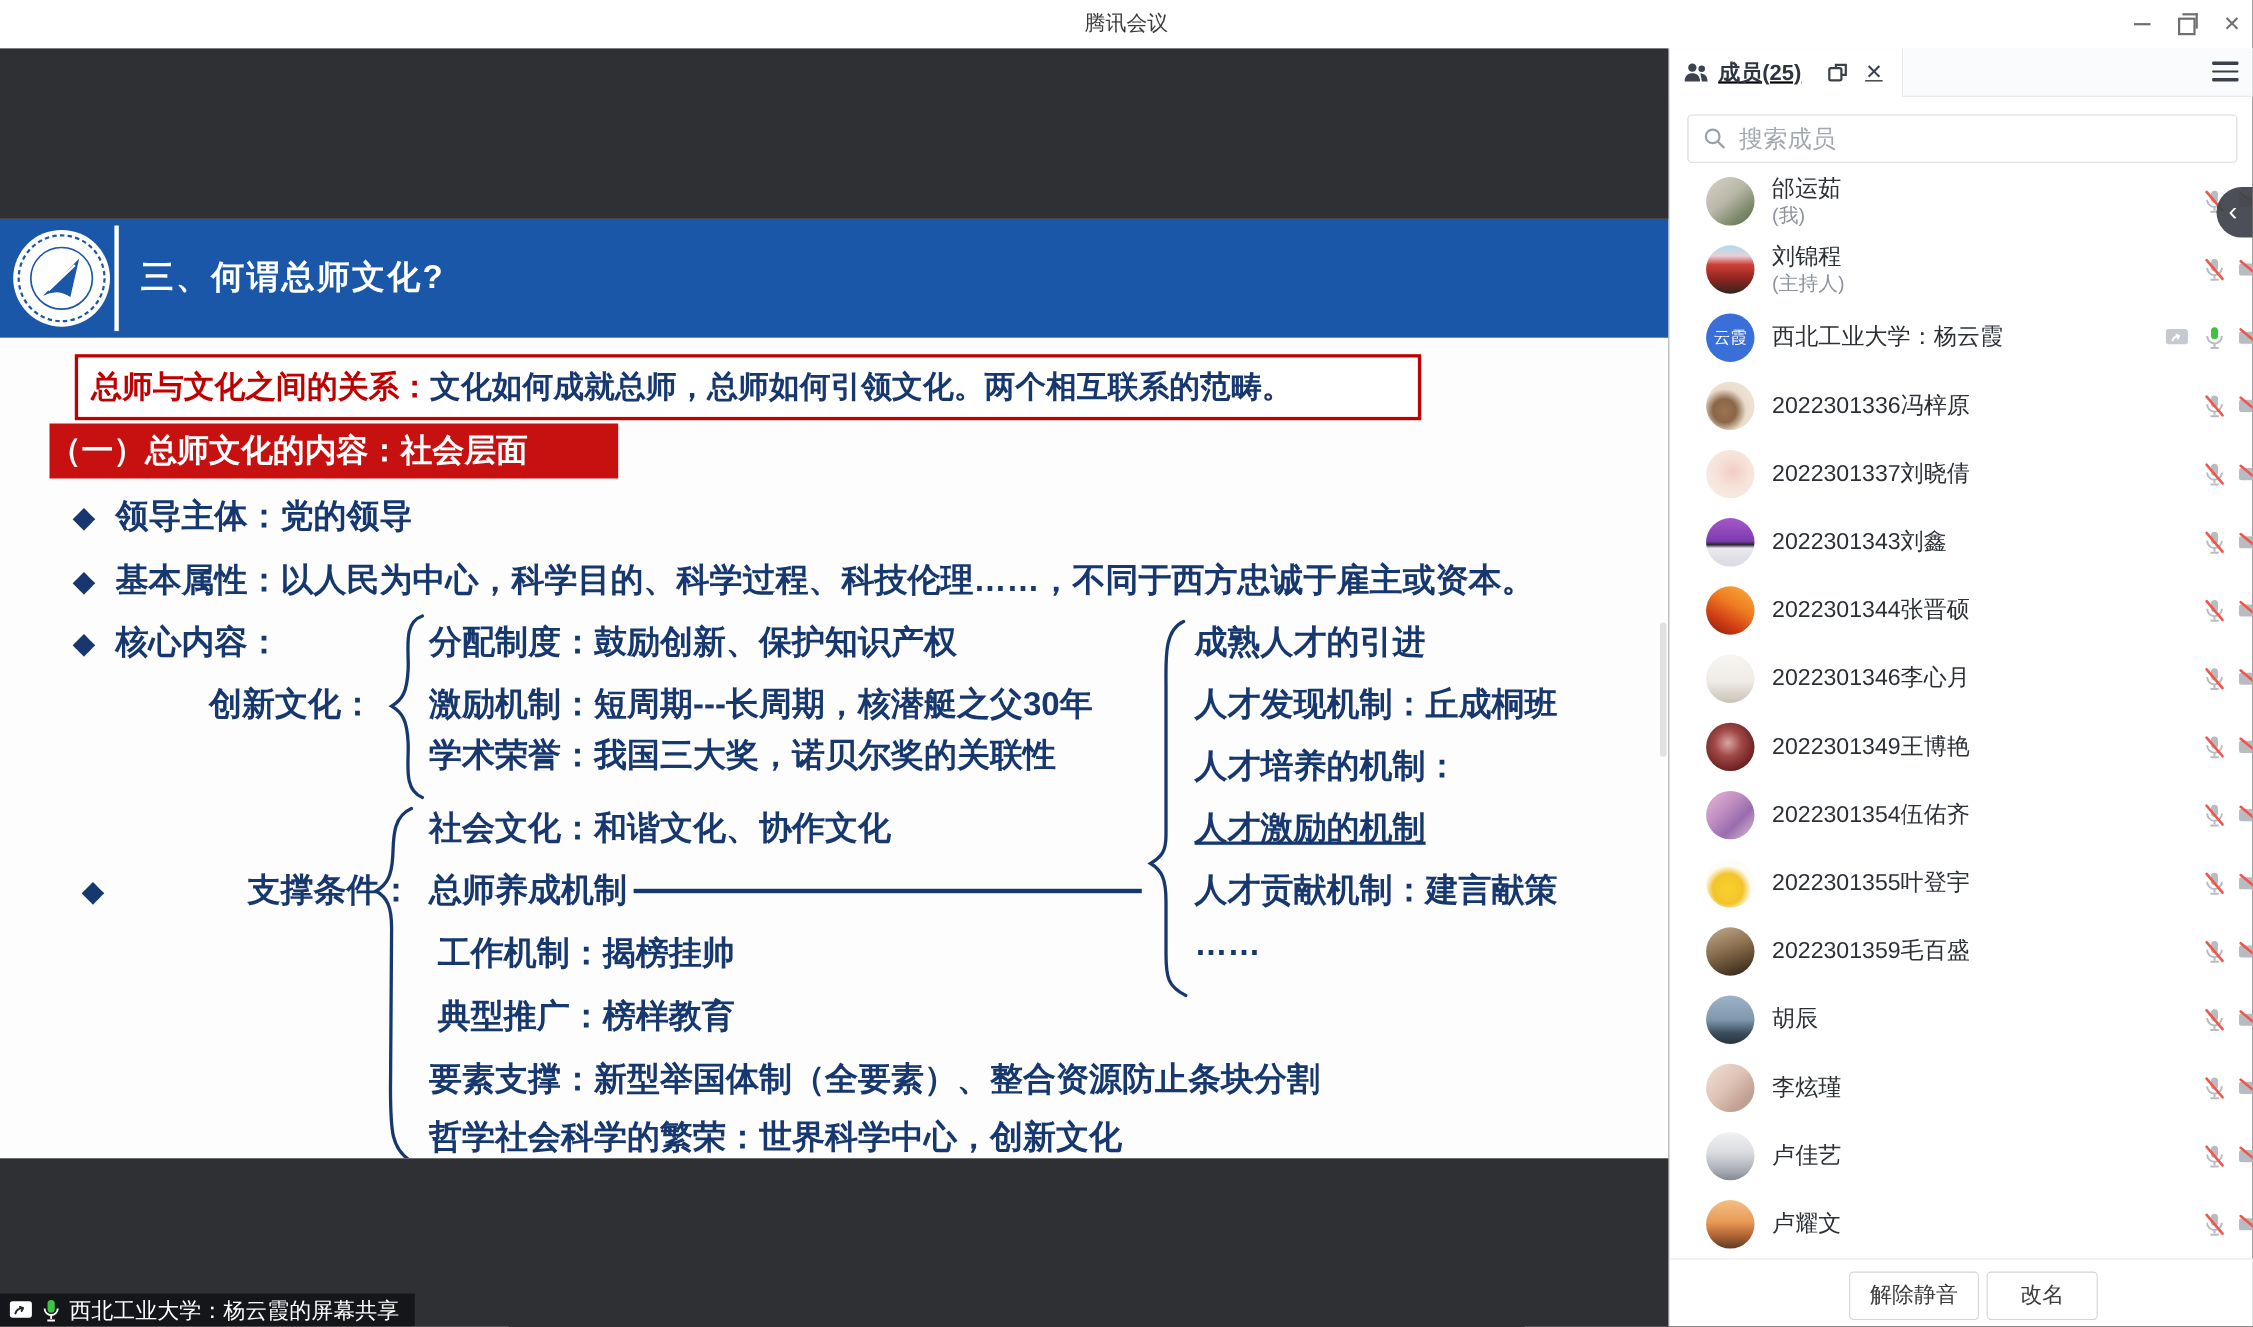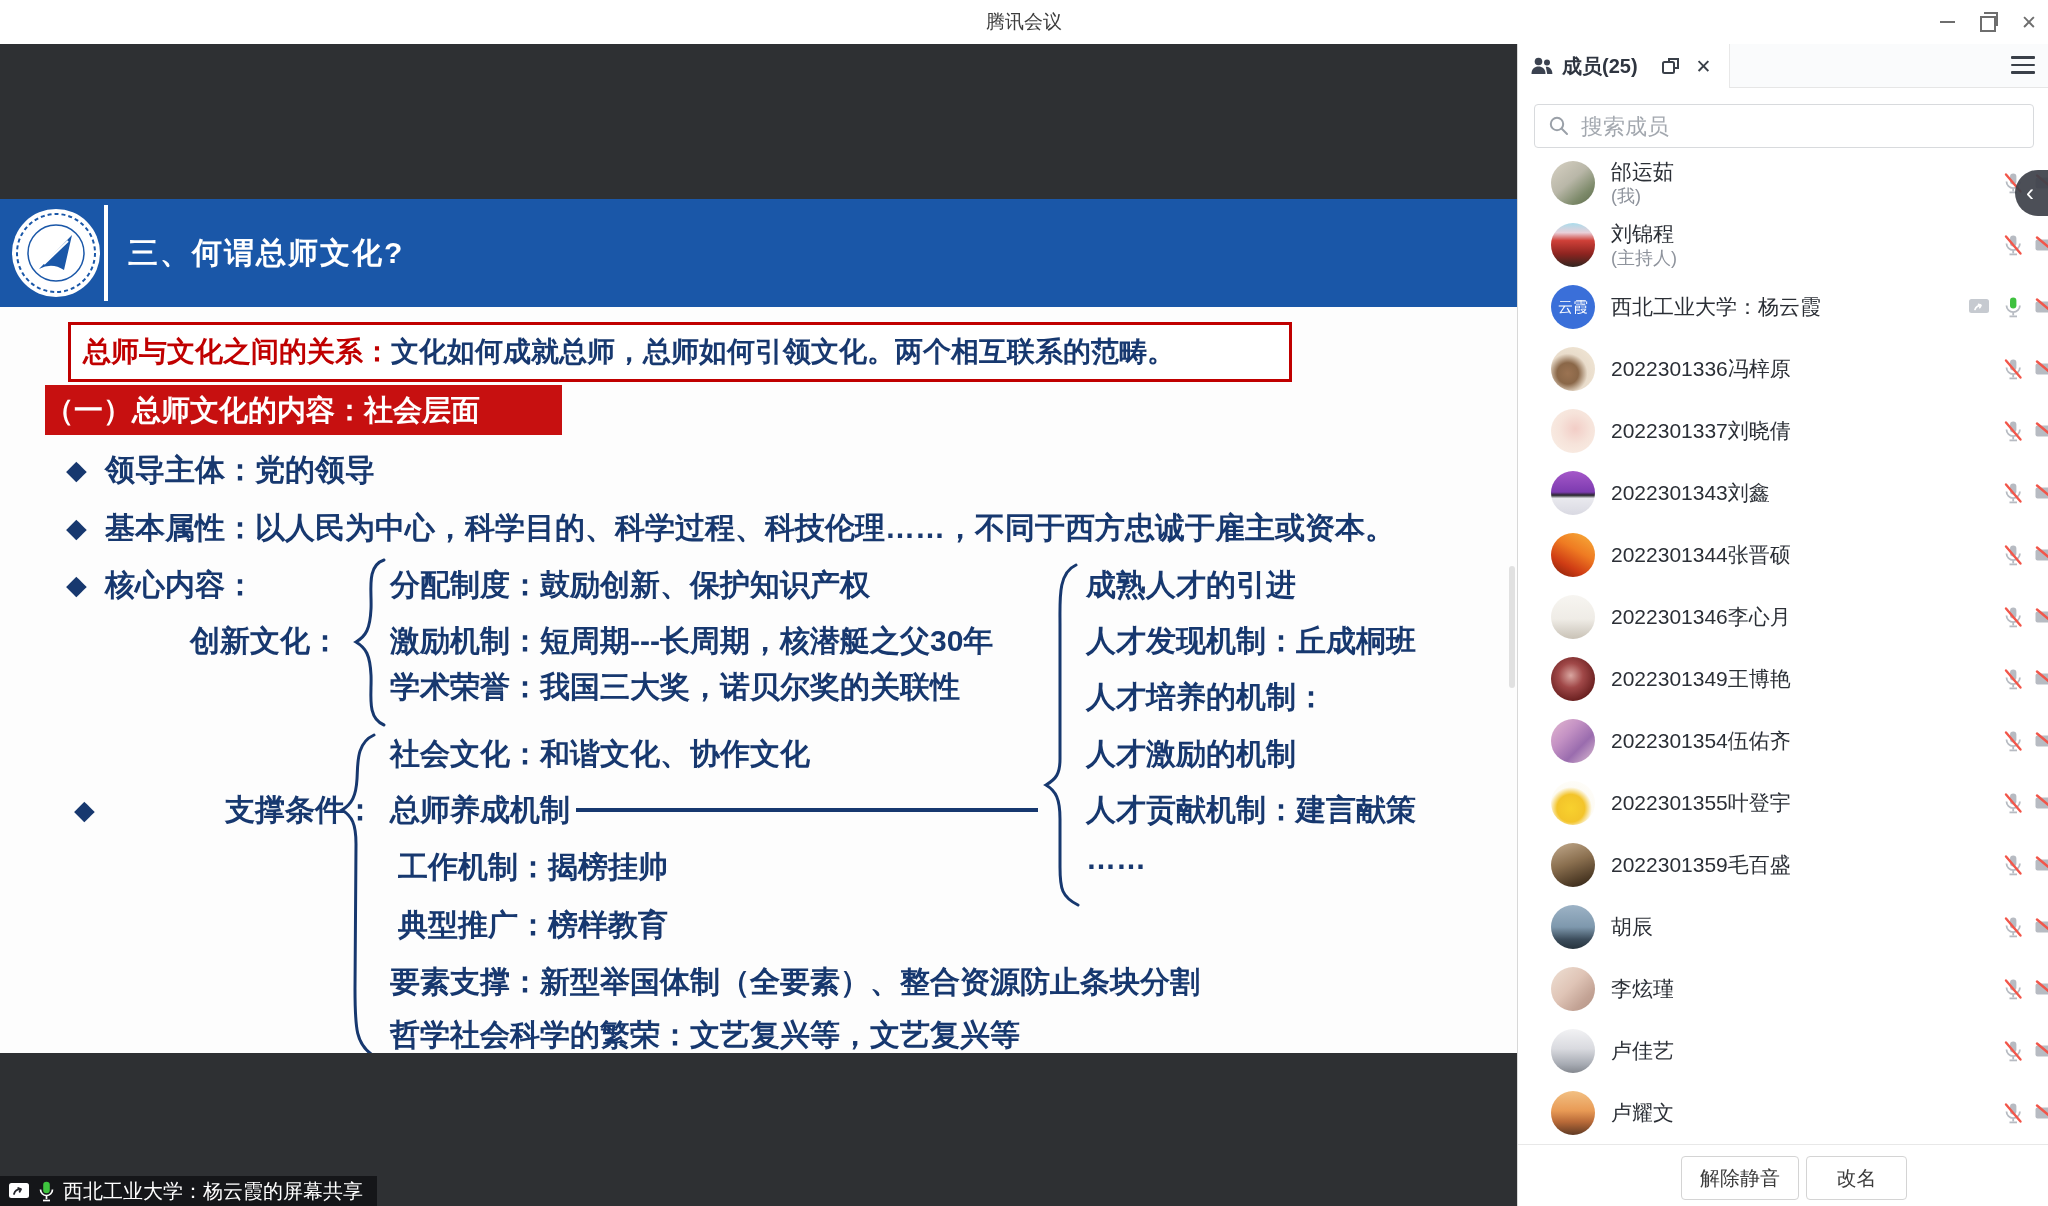--- a/index.html
+++ b/index.html
@@ -35,21 +35,21 @@
   #braces{position:absolute;left:0;top:0;width:1517px;height:854px;pointer-events:none;}
   
   #share-scroll{position:absolute;left:1509px;top:522px;width:6px;height:122px;background:#dedede;border-radius:3px;opacity:.9;}
   
   #share-badge{position:absolute;left:0;top:1132px;height:30px;background:rgba(19,20,22,.9);display:flex;align-items:center;
                gap:9px;padding:0 14px 0 8px;color:#fff;font-size:20px;white-space:nowrap;}
   
   #panel{position:absolute;left:1517px;top:44px;width:531px;height:1162px;background:#ffffff;border-left:1px solid #d8d8d8;box-sizing:border-box;}
   #panel-header{position:absolute;left:0;top:0;width:531px;height:44px;}
   #panel-tab{position:absolute;left:0;top:0;width:212px;height:44px;background:#fff;border-right:1px solid #e8e8e8;box-sizing:border-box;
-             display:flex;align-items:center;cursor:pointer;}
+             display:flex;align-items:center;cursor:pointer;text-decoration:underline;}
   #panel-tab .tab-label{font-size:20px;color:#2f3540;font-weight:bold;margin-left:8px;}
   #tab-popout{margin-left:22px;display:flex;cursor:pointer;}
   #tab-close{margin-left:14px;font-size:19px;color:#3a4049;cursor:pointer;line-height:1;}
   #header-rest{position:absolute;left:212px;top:0;width:319px;height:44px;background:#fafbfc;border-bottom:1px solid #e6e6e6;box-sizing:border-box;}
   #hamburger{position:absolute;right:14px;top:12px;width:24px;height:20px;cursor:pointer;}
   #hamburger i{display:block;width:24px;height:2.6px;background:#3a4049;margin-bottom:5px;border-radius:1px;}
   #search-box{position:absolute;left:16px;top:60px;width:500px;height:44px;border:1px solid #d8dadd;border-radius:4px;background:#fff;box-sizing:border-box;}
   #search-input{position:absolute;left:44px;top:0;width:440px;height:42px;border:none;outline:none;font-size:22px;color:#333;background:transparent;
                 font-family:"Liberation Sans","DejaVu Sans",sans-serif;}
   #search-input::placeholder{color:#a3a8af;}
@@ -143,25 +143,25 @@
       </svg>
 
     <div class="sline" style="left: 390px; top: 366px;">分配制度：鼓励创新、保护知识产权</div>
         <div class="sline" style="left: 390px; top: 422px;">激励机制：短周期---长周期，核潜艇之父30年</div>
         <div class="sline" style="left: 390px; top: 468px;">学术荣誉：我国三大奖，诺贝尔奖的关联性</div>
         <div class="sline" style="left: 390px; top: 535px;">社会文化：和谐文化、协作文化</div>
         <div class="sline" style="left: 390px; top: 591px;">总师养成机制</div>
         <div class="sline" style="left: 398px; top: 648px;">工作机制：揭榜挂帅</div>
         <div class="sline" style="left: 398px; top: 706px;">典型推广：榜样教育</div>
         <div class="sline" style="left: 390px; top: 763px;">要素支撑：新型举国体制（全要素）、整合资源防止条块分割</div>
-        <div class="sline" style="left: 390px; top: 816px;">哲学社会科学的繁荣：文艺复兴等，文艺复兴等</div>
+        <div class="sline" style="left: 390px; top: 816px;">哲学社会科学的繁荣：世界科学中心，创新文化</div>
         <div class="sline" style="left: 1086px; top: 366px;">成熟人才的引进</div>
         <div class="sline" style="left: 1086px; top: 422px;">人才发现机制：丘成桐班</div>
         <div class="sline" style="left: 1086px; top: 478px;">人才培养的机制：</div>
-        <div class="sline" style="left: 1086px; top: 535px;">人才激励的机制</div>
+        <div class="sline" style="left: 1086px; top: 535px; text-decoration: underline;">人才激励的机制</div>
         <div class="sline" style="left: 1086px; top: 591px;">人才贡献机制：建言献策</div>
         <div class="sline" style="left: 1086px; top: 640px;">……</div>
       </div>
 
     <div id="share-scroll"></div>
 
     <div id="share-badge">
       <svg width="22" height="19" viewBox="0 0 22 19">
         <rect x="1" y="1" width="20" height="15" rx="2.5" fill="#ffffff"></rect>
         <path d="M6 12 C7 8.5 9.5 7.2 13 7.2 M13 7.2 L10.2 6 M13 7.2 L11.6 9.8" stroke="#23242a" stroke-width="1.8" fill="none" stroke-linecap="round"></path>

